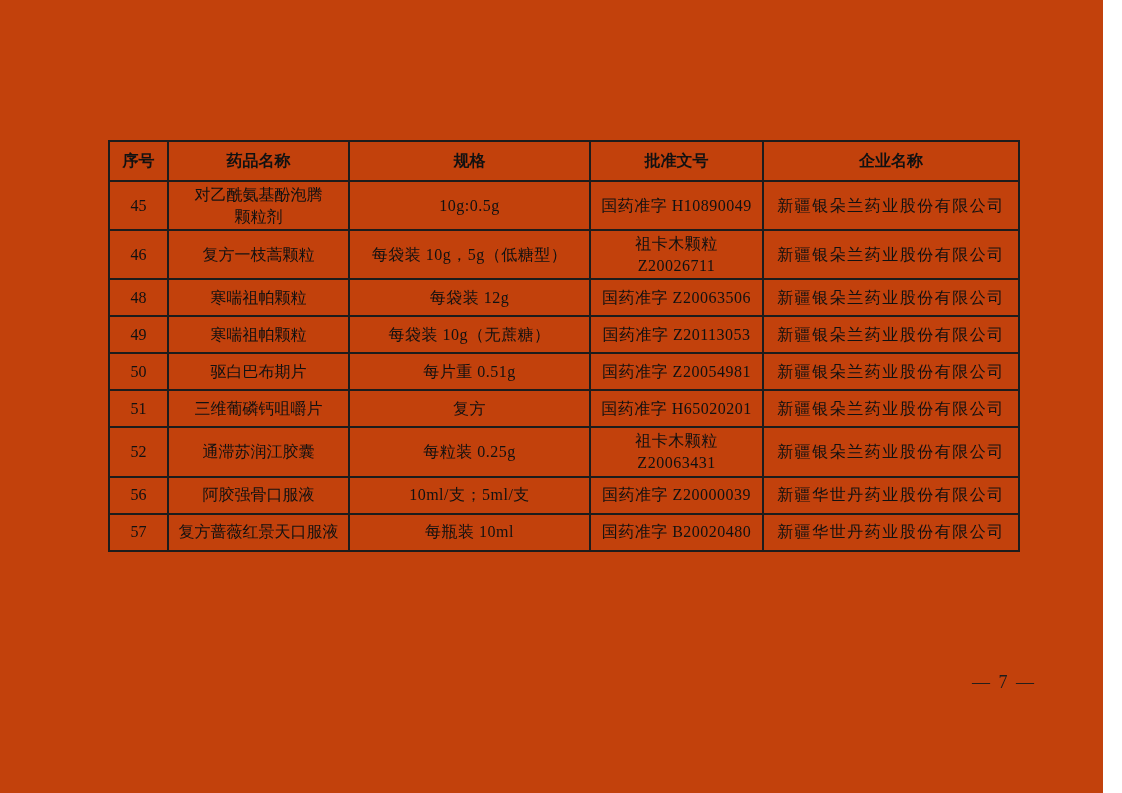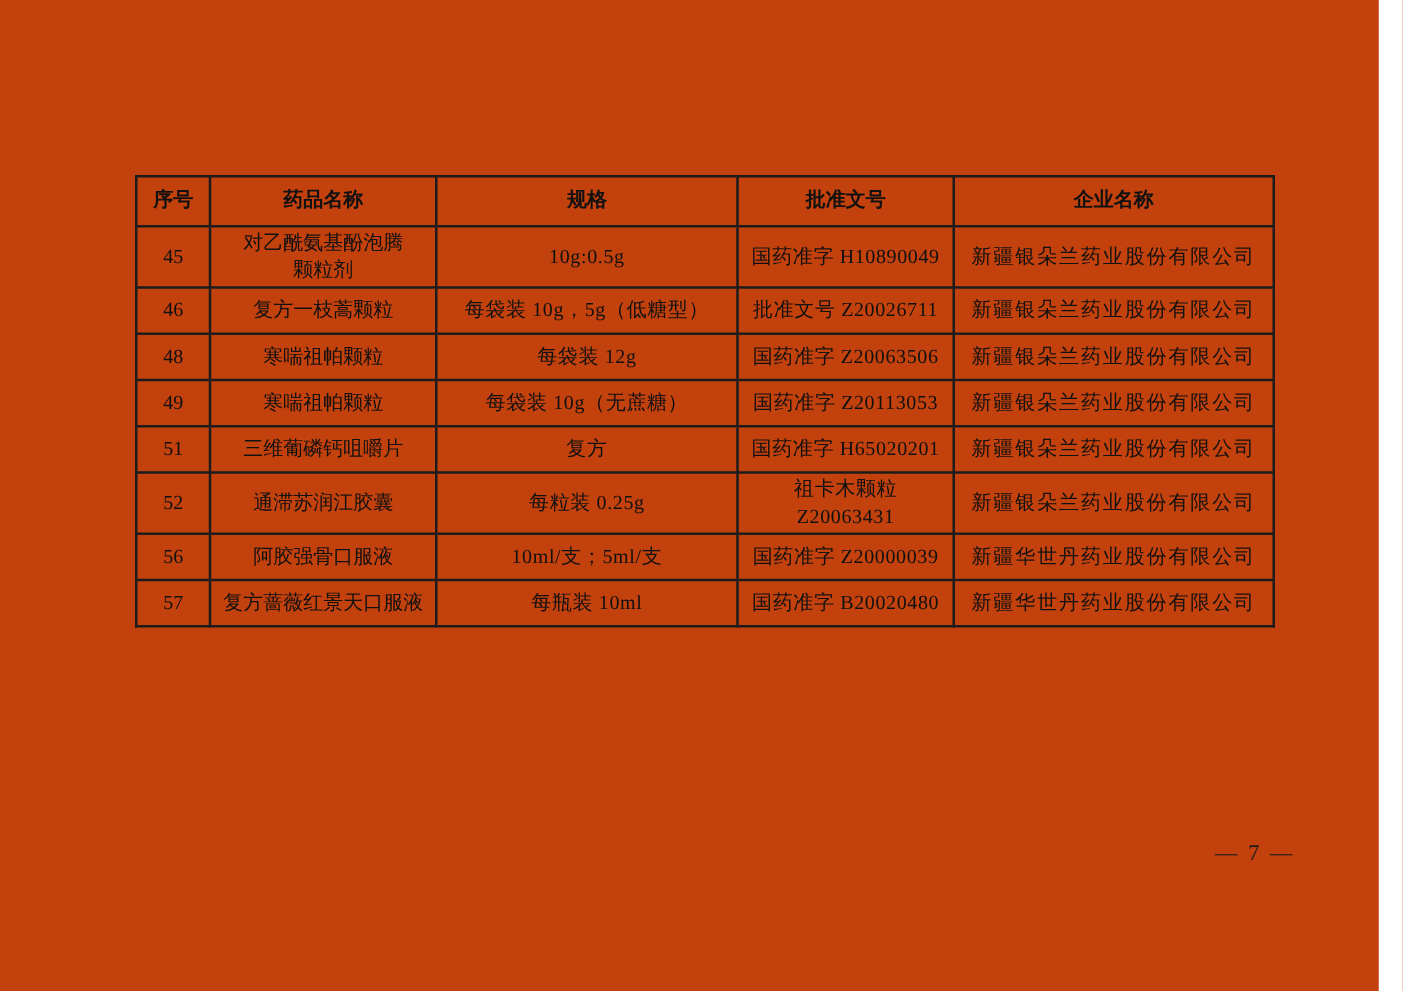--- a/index.html
+++ b/index.html
@@ -93,35 +93,42 @@
           <td class="name-cell">对乙酰氨基酚泡腾
 颗粒剂</td>
           <td class="spec-cell">10g:0.5g</td>
           <td class="approval-cell">国药准字 H10890049</td>
           <td class="company-cell">新疆银朵兰药业股份有限公司</td>
         </tr>
         <tr>
           <td>46</td>
           <td class="name-cell">复方一枝蒿颗粒</td>
           <td class="spec-cell">每袋装 10g，5g（低糖型）</td>
-          <td class="approval-cell">批准文号 Z20026711</td>
+          <td class="approval-cell">祖卡木颗粒 Z20026711</td>
           <td class="company-cell">新疆银朵兰药业股份有限公司</td>
         </tr>
         <tr>
           <td>48</td>
           <td class="name-cell">寒喘祖帕颗粒</td>
           <td class="spec-cell">每袋装 12g</td>
           <td class="approval-cell">国药准字 Z20063506</td>
           <td class="company-cell">新疆银朵兰药业股份有限公司</td>
         </tr>
         <tr>
           <td>49</td>
           <td class="name-cell">寒喘祖帕颗粒</td>
           <td class="spec-cell">每袋装 10g（无蔗糖）</td>
           <td class="approval-cell">国药准字 Z20113053</td>
+          <td class="company-cell">新疆银朵兰药业股份有限公司</td>
+        </tr>
+        <tr>
+          <td>50</td>
+          <td class="name-cell">驱白巴布期片</td>
+          <td class="spec-cell">每片重 0.51g</td>
+          <td class="approval-cell">国药准字 Z20054981</td>
           <td class="company-cell">新疆银朵兰药业股份有限公司</td>
         </tr>
         <tr>
           <td>51</td>
           <td class="name-cell">三维葡磷钙咀嚼片</td>
           <td class="spec-cell">复方</td>
           <td class="approval-cell">国药准字 H65020201</td>
           <td class="company-cell">新疆银朵兰药业股份有限公司</td>
         </tr>
         <tr>

